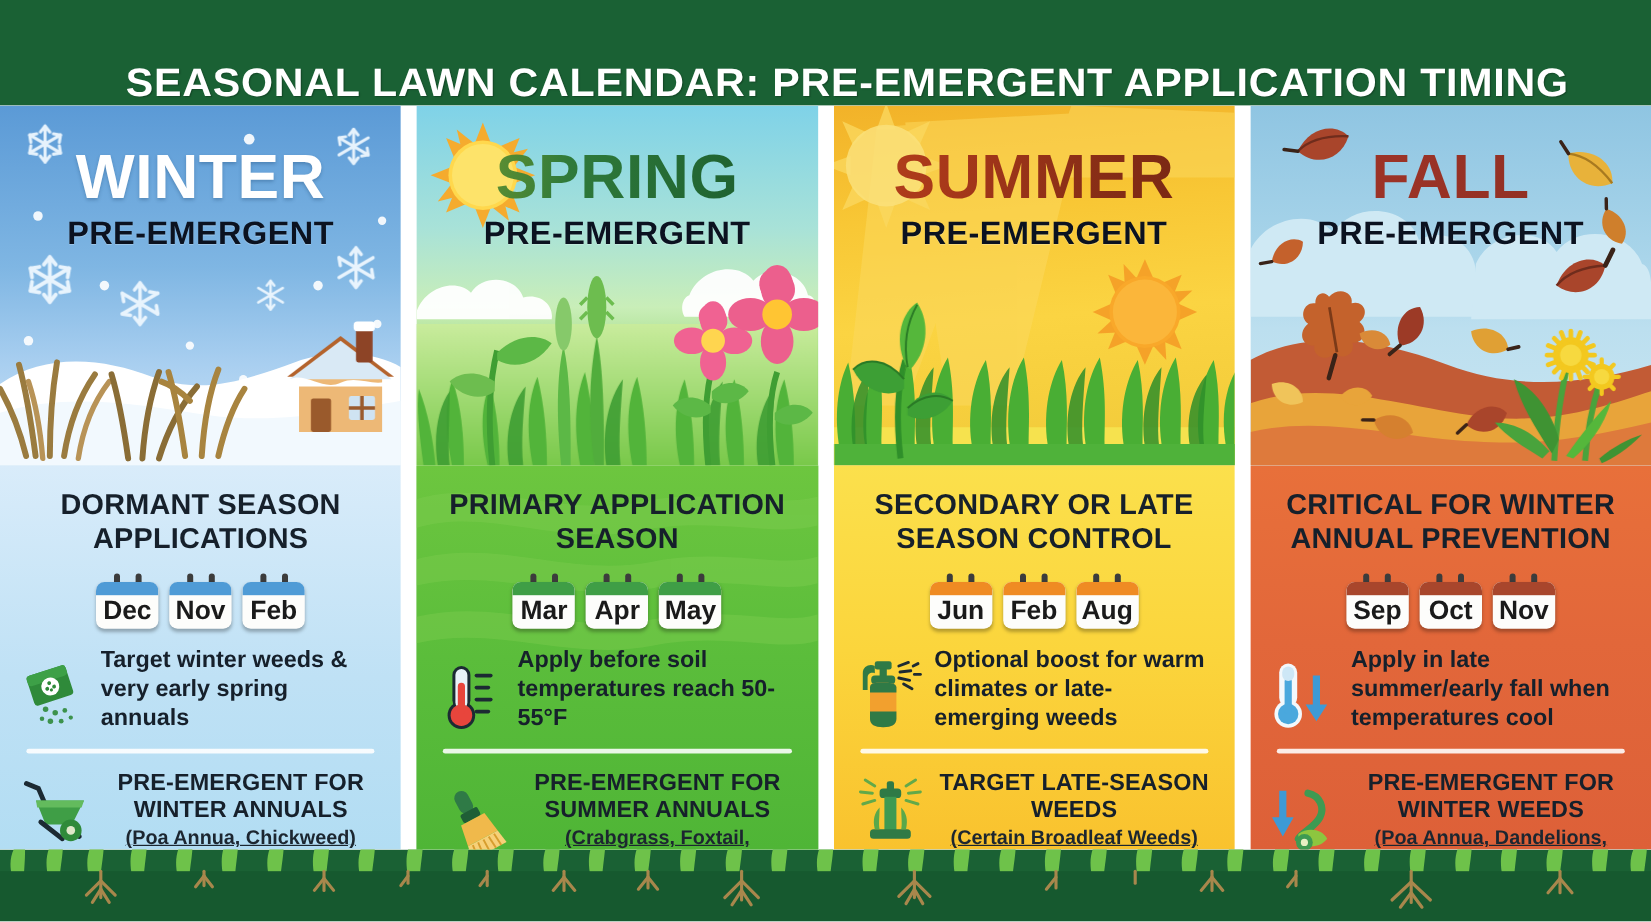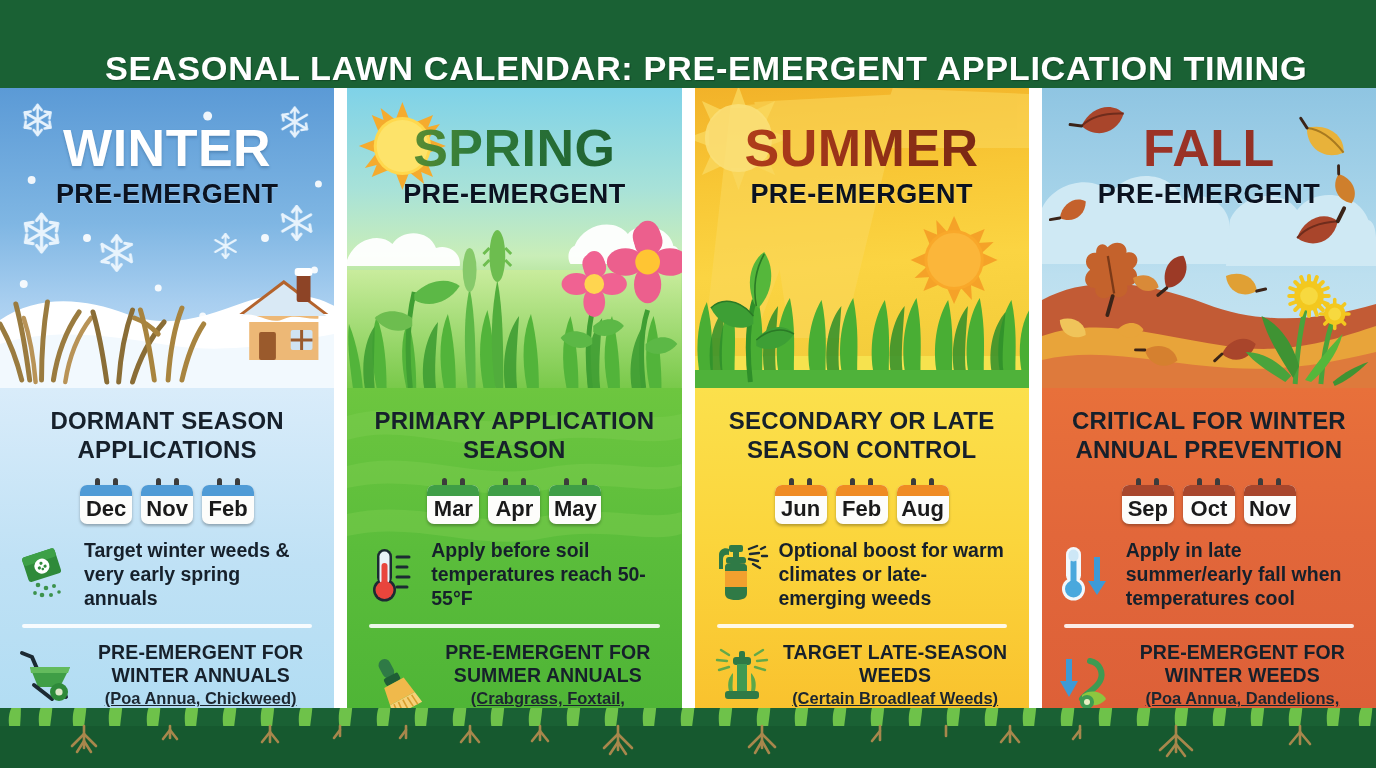--- a/index.html
+++ b/index.html
@@ -66,21 +66,21 @@
   .chip .card {
     position:relative; margin-top:-3px; border-radius:7px; overflow:hidden;
     background:#fdfdfb; box-shadow:0 2px 3px rgba(0,0,0,.28);
   }
   .chip .band { height:11px; }
   .chip .mon {
     display:block; text-align:center; font-size:22px; font-weight:bold;
     color:#1a1a1a; line-height:24px; padding:1px 0 3px;
   }
 
-  .rowitem { display:flex; align-items:center; gap:10px; margin-top:14px; padding:0 2px; }
+  .rowitem { display:flex; align-items:flex-end; gap:10px; margin-top:14px; padding:0 2px; }
   .rowitem .ico { flex:0 0 auto; width:56px; height:62px; position:relative; }
   .rowitem .txt { font-size:19.5px; font-weight:bold; line-height:1.25; color:#16202b; }
 
   .divider { height:4px; border-radius:2px; background:rgba(255,255,255,.88); margin:13px 6px 0; }
 
   .rowitem2 { display:flex; align-items:center; gap:9px; margin-top:13px; padding:0 2px; }
   .rowitem2 .ico { flex:0 0 auto; width:58px; height:60px; position:relative; }
   .rowitem2 .txtwrap { flex:1 1 auto; text-align:center; }
   .bold-title {
     font-size:19.5px; font-weight:bold; line-height:1.2; color:#16202b;

